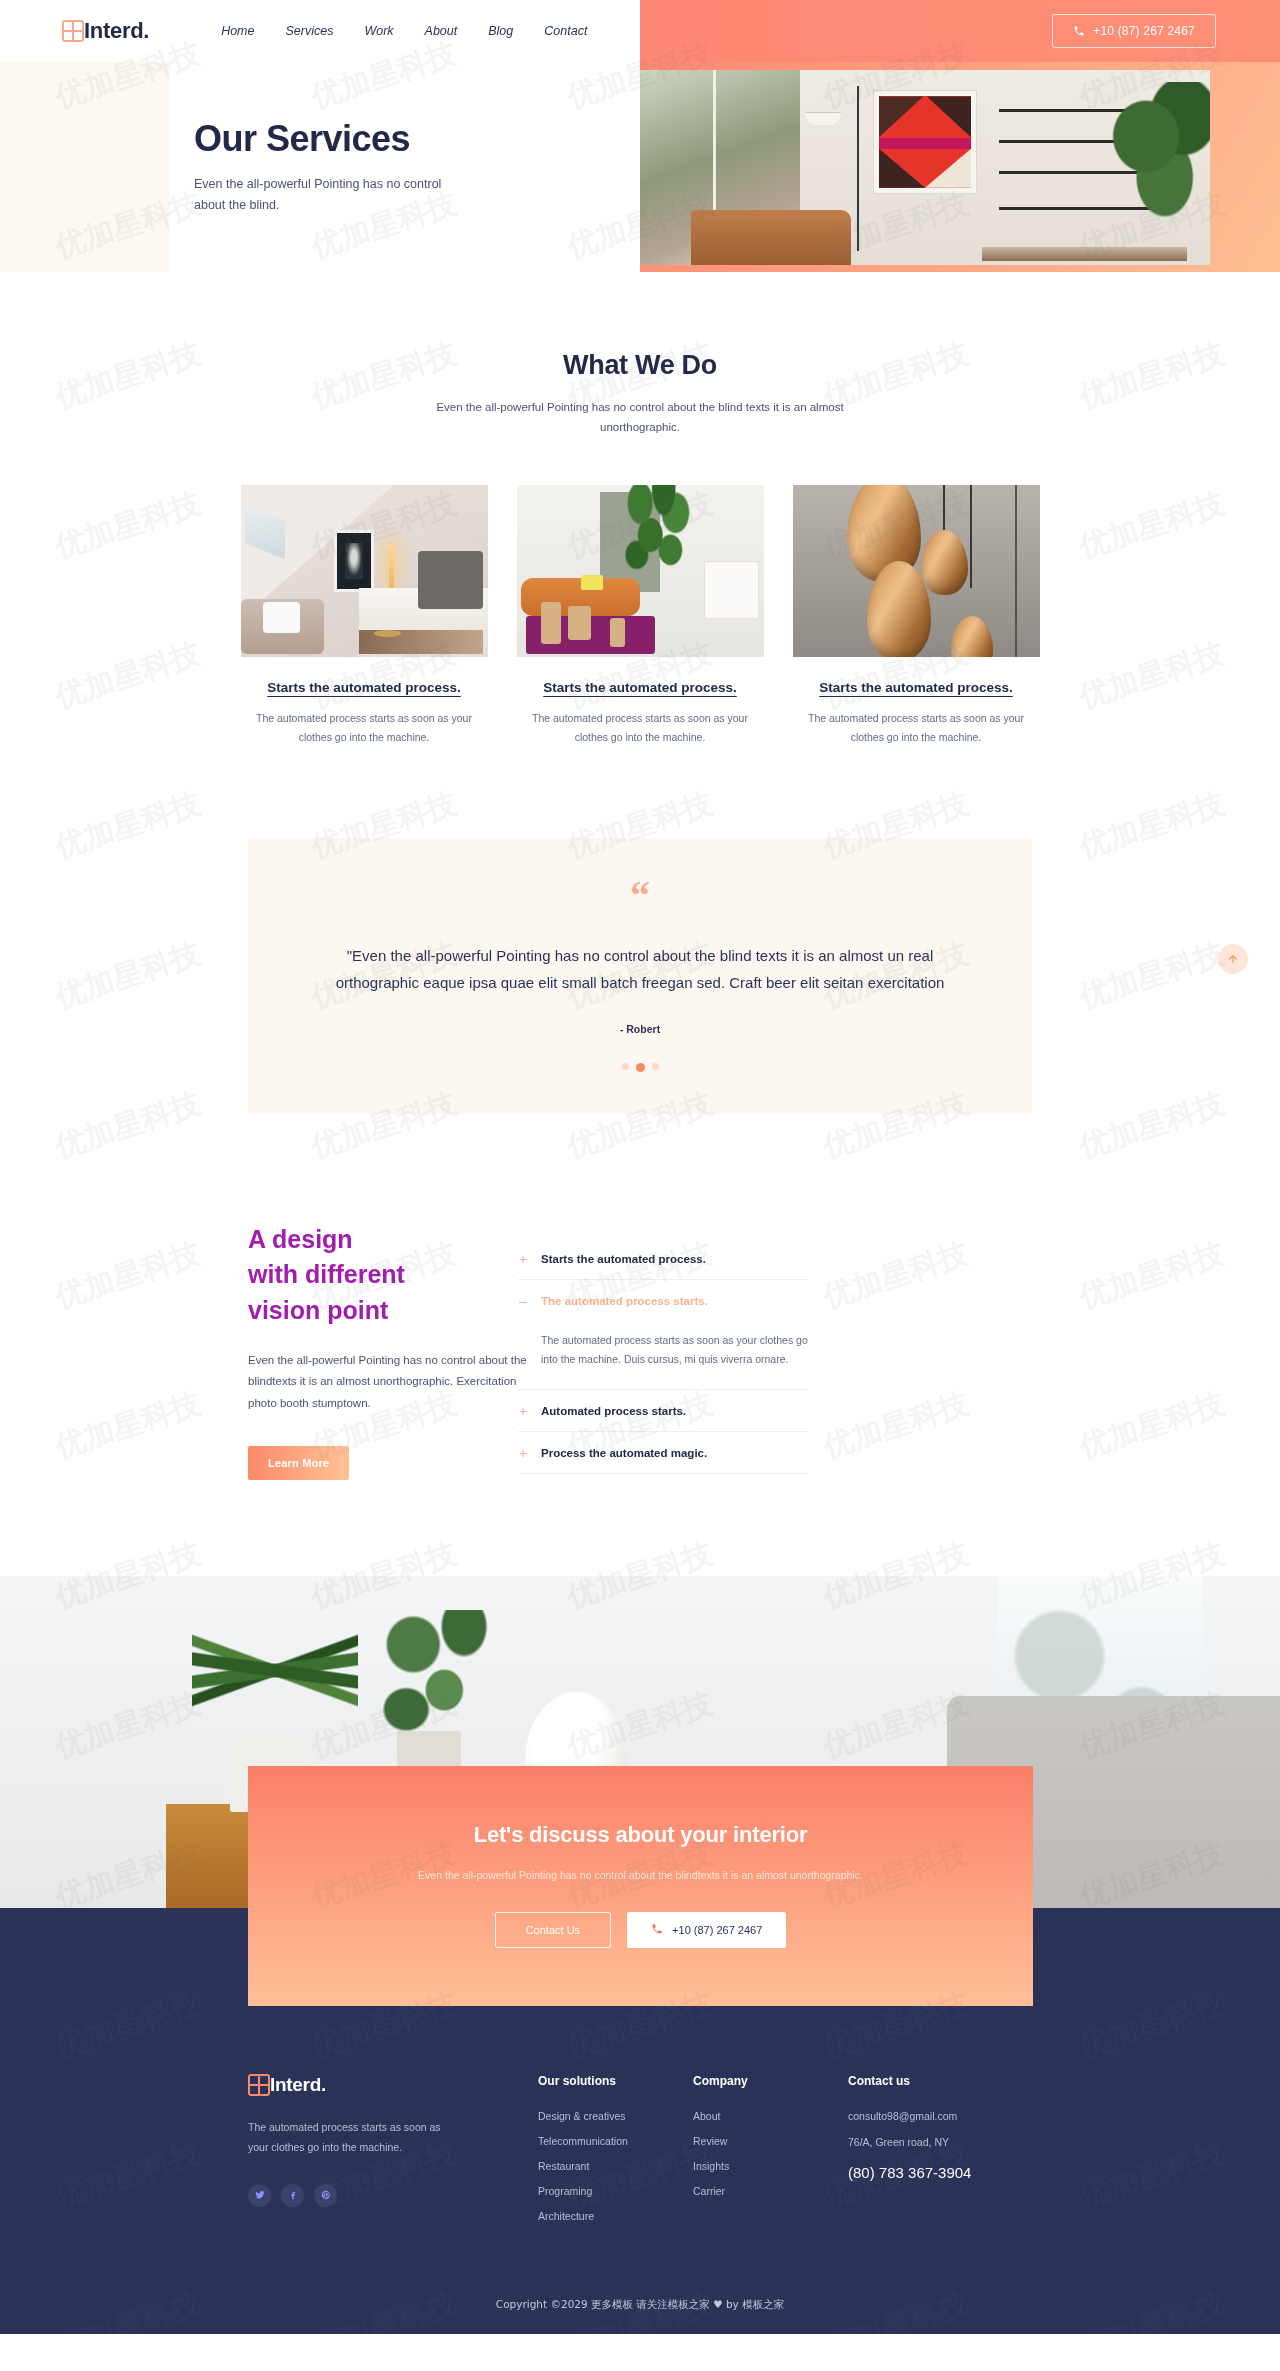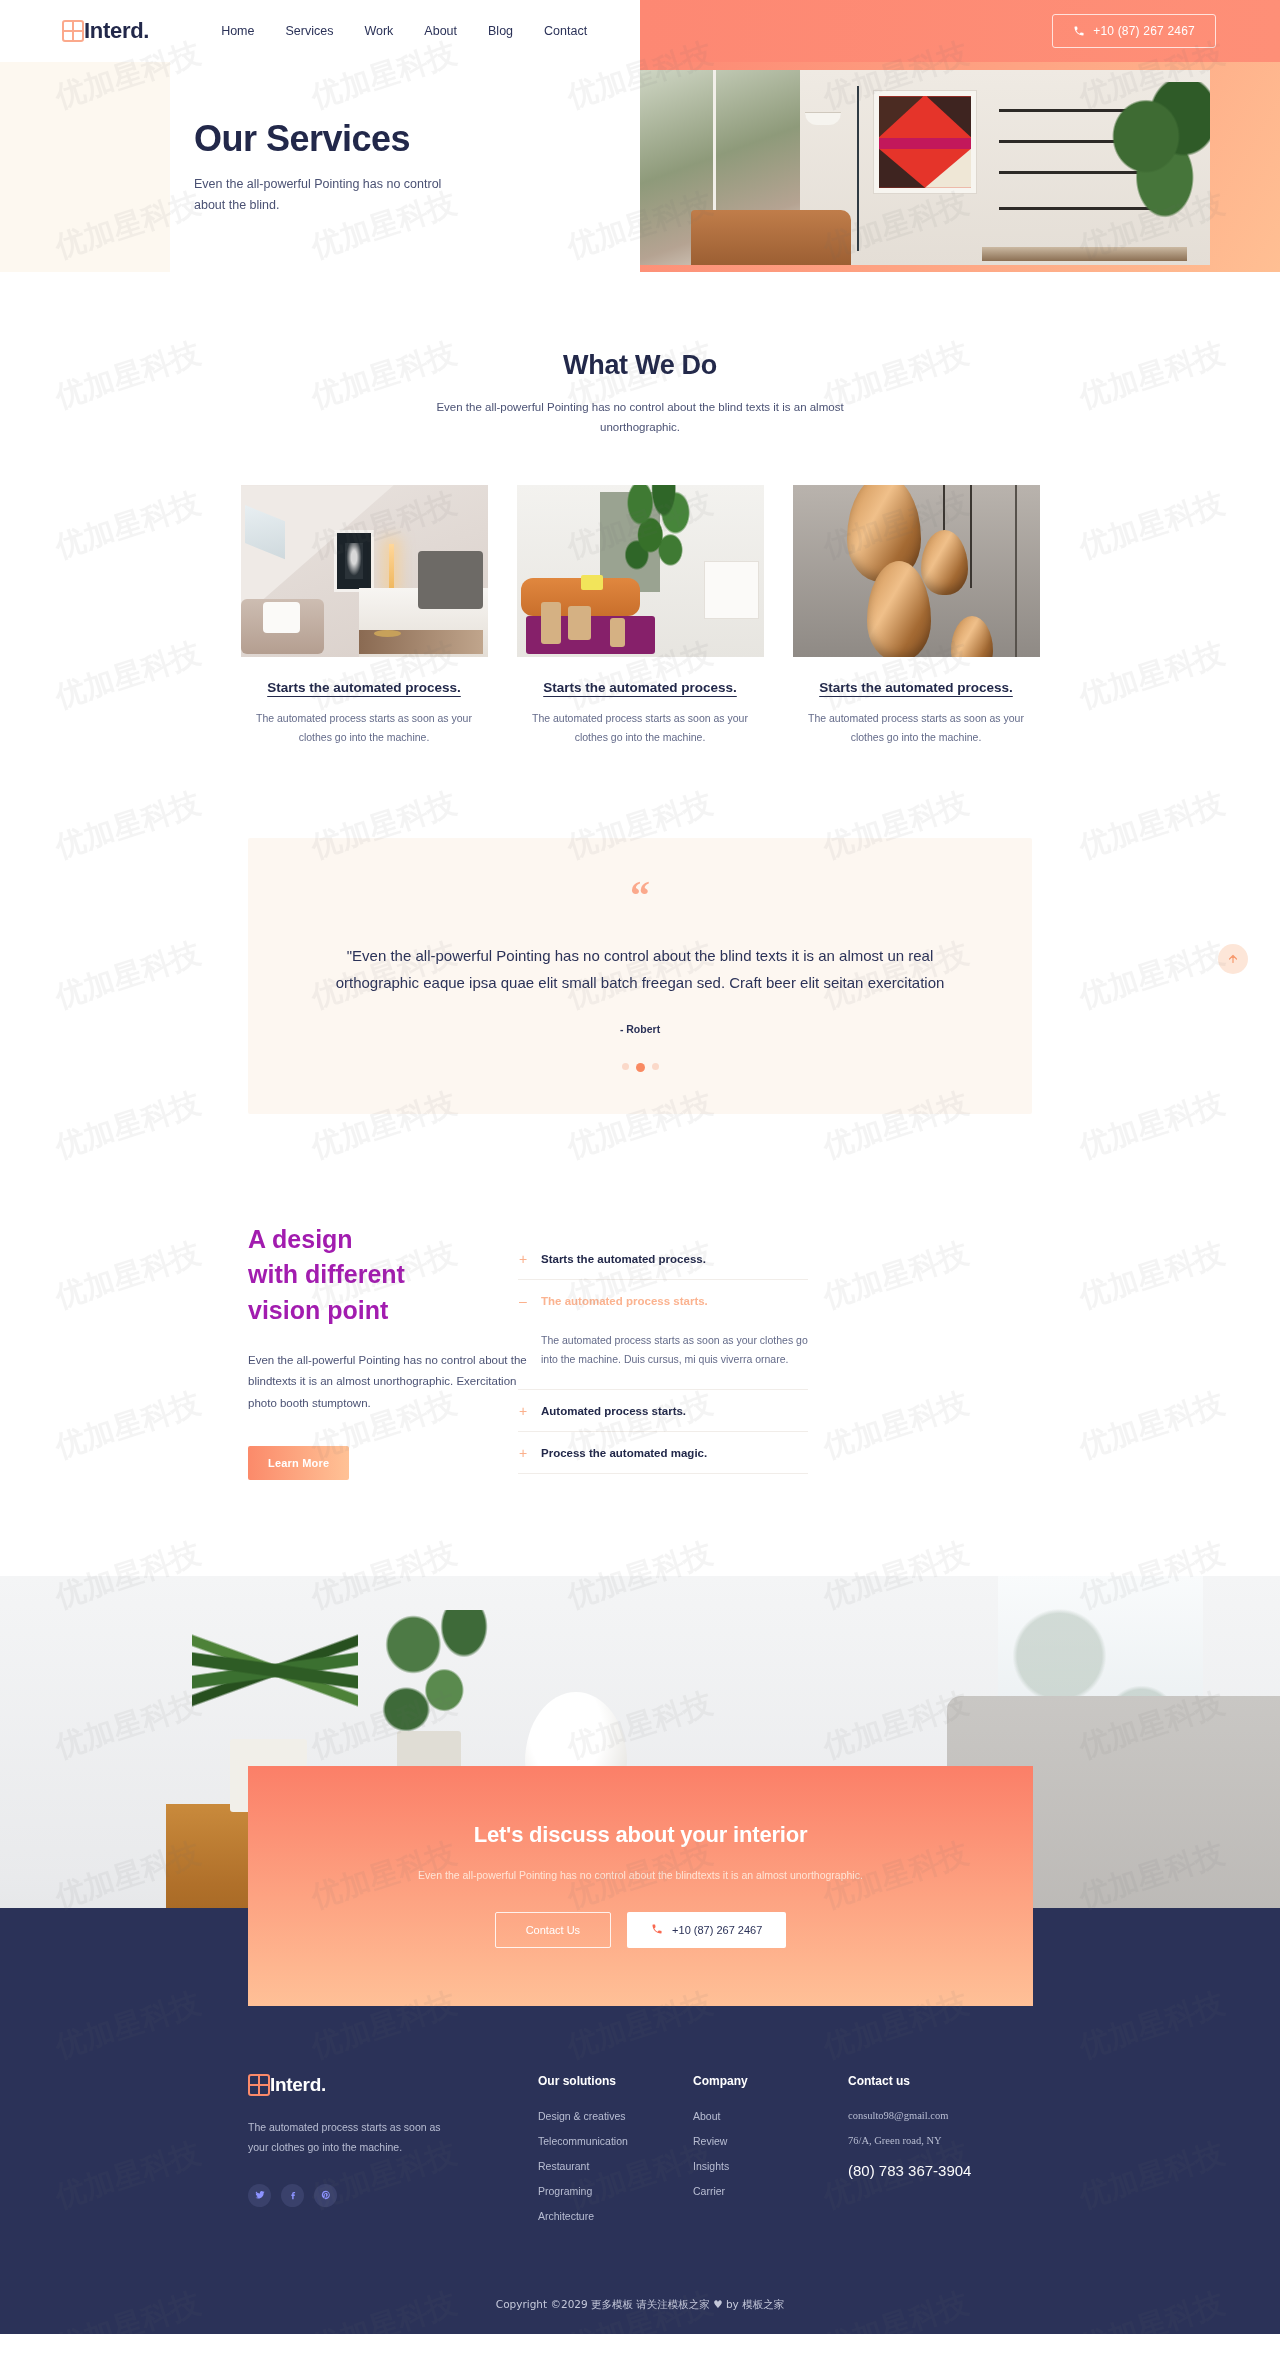--- a/index.html
+++ b/index.html
@@ -52,21 +52,21 @@
     width: 22px; height: 22px; border: 2px solid #fba98c; border-radius: 3px;
     position: relative; background: #fff;
   }
   .brand-mark::before, .brand-mark::after {
     content: ""; position: absolute; background: #fba98c;
   }
   .brand-mark::before { left: 50%; top: 0; bottom: 0; width: 2px; margin-left: -1px; }
   .brand-mark::after  { top: 50%; left: 0; right: 0; height: 2px; margin-top: -1px; }
   .brand-name { font-size: 22px; font-weight: 700; letter-spacing: -.3px; color: #22284a; }
 
-  .nav { display: flex; align-items: center; gap: 31px; margin-left: 72px; }
+  .nav { display: flex; align-items: center; gap: 31px; margin-left: 72px; font-style: italic; }
   .nav a {
     font-size: 12.5px; color: #2b3258; text-decoration: none; font-weight: 400;
   }
   .phone-btn {
     display: inline-flex; align-items: center; gap: 8px;
     border: 1px solid rgba(255,255,255,.75); border-radius: 3px;
     padding: 9px 20px; color: #fff; font-size: 12px; text-decoration: none;
     letter-spacing: .2px;
   }
   .ico-phone { width: 12px; height: 12px; display:inline-block; }
@@ -328,21 +328,21 @@
   .fbrand-text { margin-top: 22px; font-size: 10.5px; line-height: 1.9; color:#b9bed3; width: 212px;}
   .socials { margin-top: 26px; display:flex; gap: 10px; }
   .soc {
     width: 23px; height: 23px; border-radius:50%; background:#3a416b;
     display:flex; align-items:center; justify-content:center; color:#8d93ff; font-size:10px;
     font-family:"DejaVu Sans", sans-serif;
   }
   .fcol-title { font-size: 12px; font-weight:700; color:#ffffff; }
   .flinks { margin-top: 22px; display:flex; flex-direction:column; gap: 13px; }
   .flinks a { font-size: 10.5px; color:#b9bed3; text-decoration:none; }
-  .fcontact-line { font-size: 10.5px; color:#b9bed3; margin-top: 22px; font-family: Liberation Serif, serif; }
+  .fcontact-line { font-size: 10.5px; color:#b9bed3; margin-top: 22px; }
   .fcontact-line + .fcontact-line { margin-top: 14px; }
   .fphone { margin-top: 16px; font-size: 15px; color:#ffffff; }
   .copyright {
     margin-top: 58px; padding: 18px 0 22px; text-align:center;
     font-size: 10.5px; color:#c4c8da;
     font-family:"DejaVu Sans", sans-serif;
   }
 </style>
 </head>
 <body>

